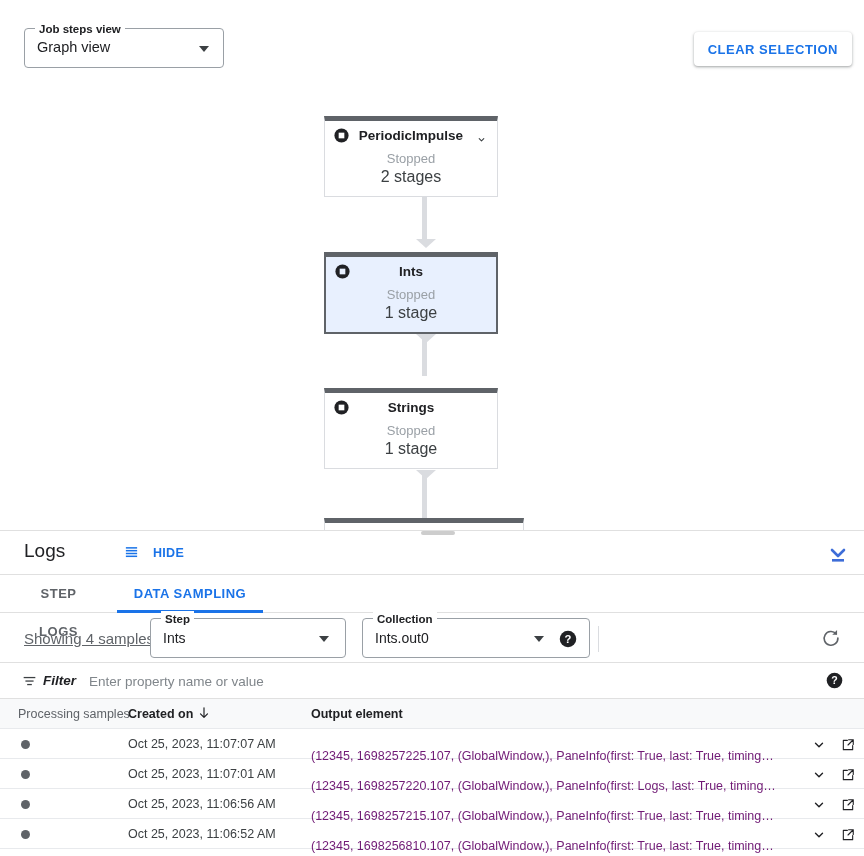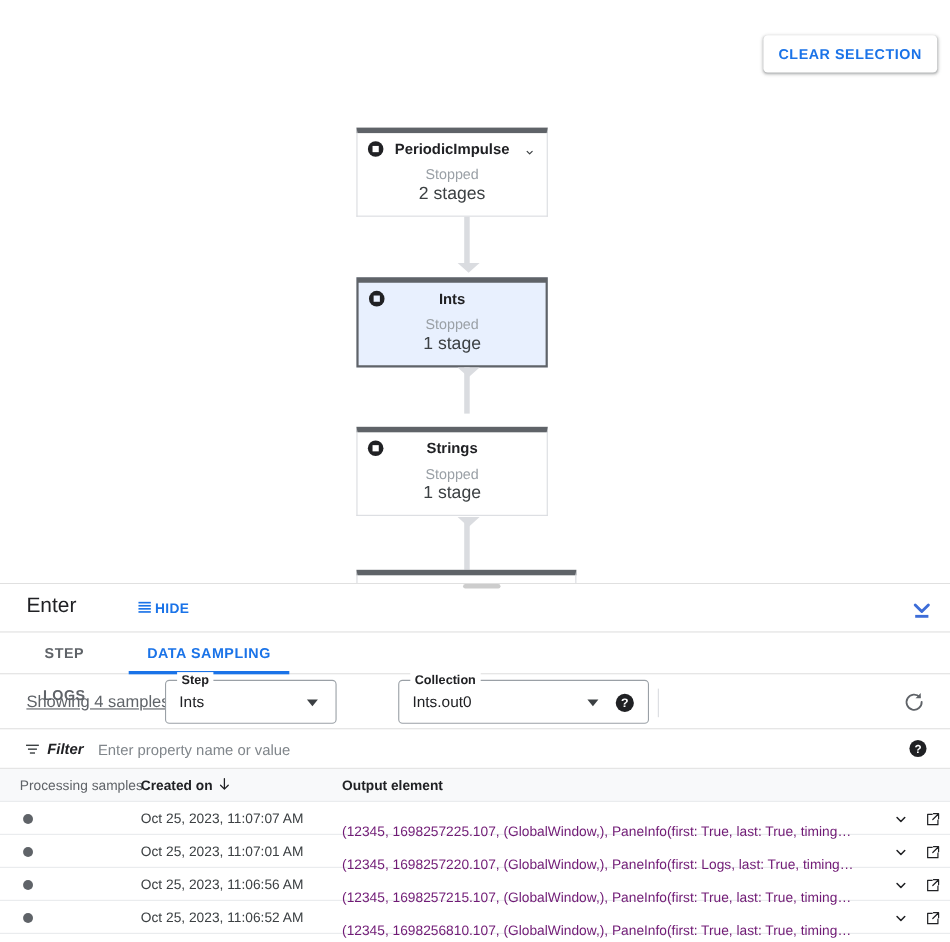--- a/index.html
+++ b/index.html
@@ -189,21 +189,21 @@
     position: absolute;
     left: 24px; top: 9px;
     font-size: 19px;
     color: #202124;
   }
   #hide-logs-button {
     position: absolute;
     left: 124px; top: 13px;
     display: flex;
     align-items: center;
-    gap: 2px;
+    gap: 14px;
     color: #1a73e8;
     font-size: 12.5px;
     font-weight: bold;
     letter-spacing: .3px;
     cursor: pointer;
   }
   #collapse-panel-button {
     position: absolute;
     right: 14px; top: 11px;
     width: 24px; height: 24px;
@@ -274,21 +274,21 @@
   .outlined-field .value {
     position: absolute;
     left: 12px; top: 11px;
     font-size: 14px;
     color: #202124;
   }
   .outlined-field .mat-arrow {
     position: absolute;
     top: 17px;
   }
-  #step-field { left: 150px; top: 620px; width: 156px; }
+  #step-field { left: 150px; top: 620px; width: 196px; }
   #collection-field { left: 362px; top: 620px; width: 228px; }
   #step-field { top: 5px; }
   #collection-field { top: 5px; }
   #step-field .mat-arrow { right: 16px; }
   #collection-field .mat-arrow { right: 45px; }
   #collection-help-icon {
     position: absolute;
     right: 12px; top: 11px;
     width: 18px; height: 18px;
     cursor: pointer;
@@ -407,20 +407,25 @@
     right: 9px; top: 9px;
     width: 14px; height: 14px;
     cursor: pointer;
   }
 </style>
 </head>
 <body>
 
 <div id="graph-pane">
 
+  <div id="job-steps-view-field">
+    <span class="notch">Job steps view</span>
+    <span class="value">Graph view</span>
+    <span class="mat-arrow"></span>
+  </div>
 
   <button id="clear-selection-button">CLEAR SELECTION</button>
 
   <div class="graph-node" style="top:116px;">
     <div class="node-row1">
       <span class="stop-icon">
         <svg width="17" height="17" viewBox="0 0 24 24">
             <circle cx="12" cy="12" r="10" fill="#202124"></circle>
             <rect x="8" y="8" width="8" height="8" fill="#ffffff"></rect>
           </svg>
@@ -475,21 +480,21 @@
 
   <div id="graph-node-clipped"></div>
 </div>
 
 <div id="panel-divider"></div>
 <div id="drag-handle"></div>
 
 <div id="logs-panel">
 
   <div id="logs-header">
-    <div id="logs-title">Enter</div>
+    <div id="logs-title">Logs</div>
     <div id="hide-logs-button">
       <span>
         <svg width="15" height="15" viewBox="0 0 24 24">
           <rect x="3" y="5" width="18" height="2.4" fill="#1a73e8"></rect>
           <rect x="3" y="9.5" width="18" height="2.4" fill="#1a73e8"></rect>
           <rect x="3" y="14" width="18" height="2.4" fill="#1a73e8"></rect>
           <rect x="3" y="18.5" width="18" height="2.4" fill="#1a73e8"></rect>
         </svg>
       </span>
       <span>HIDE</span>

